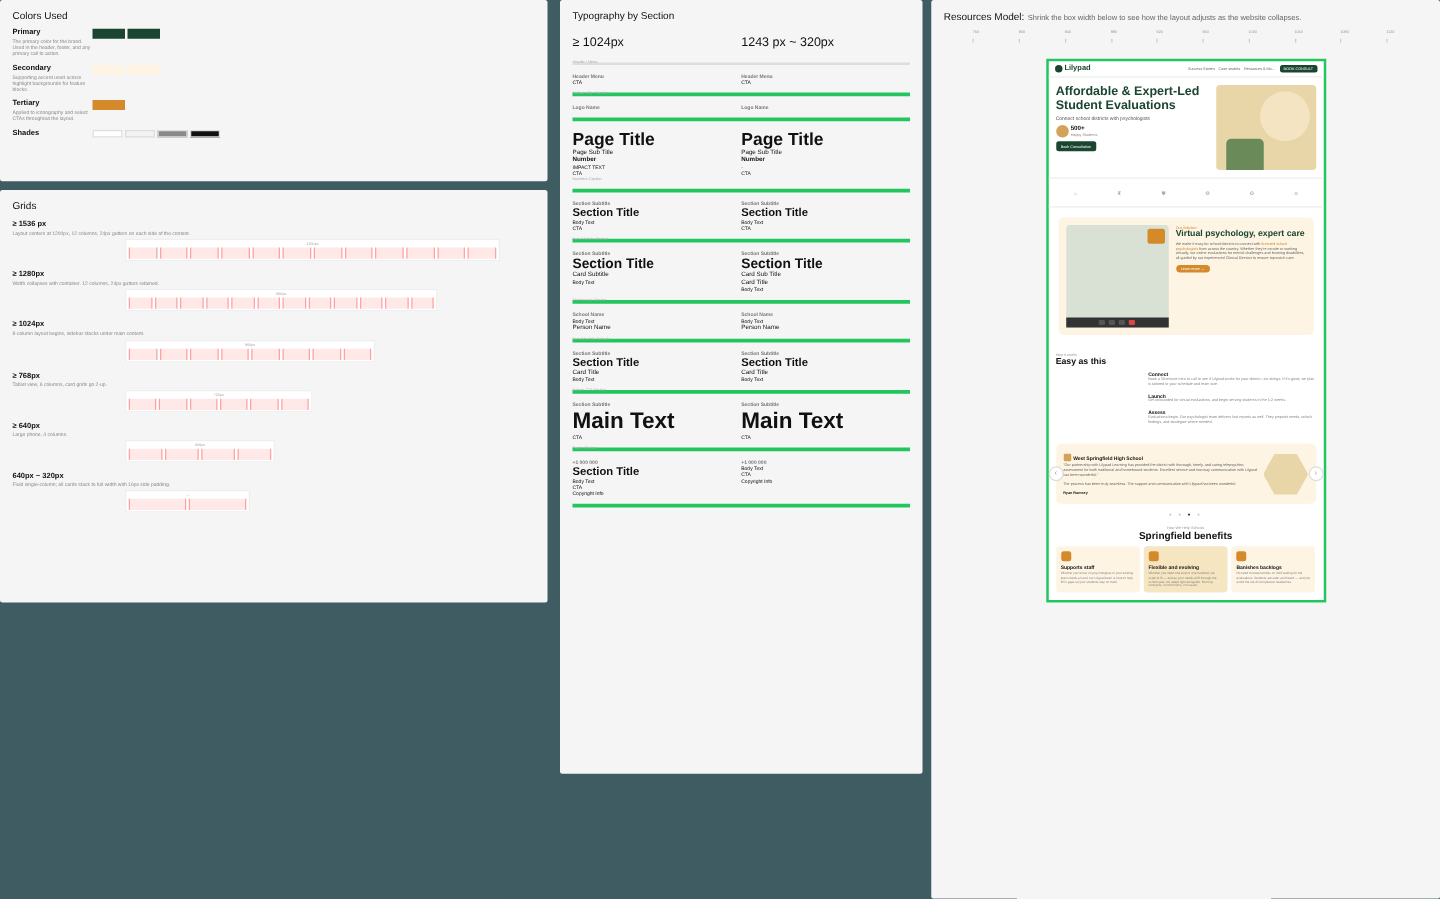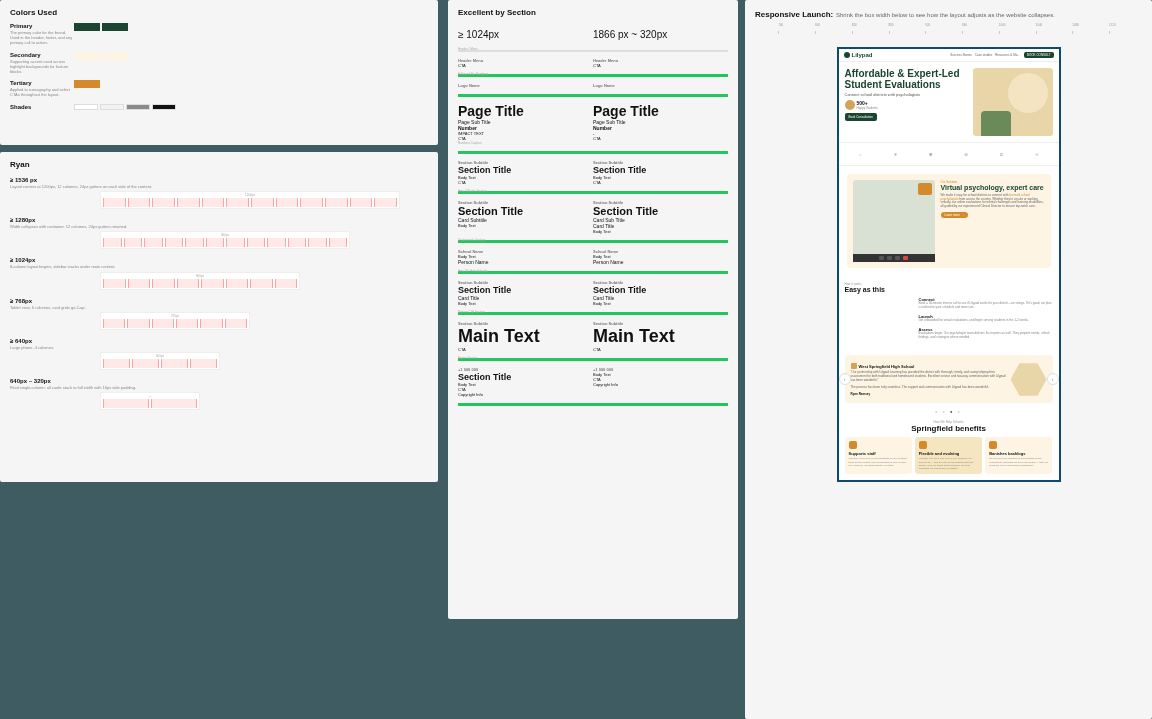--- a/index.html
+++ b/index.html
@@ -2,21 +2,21 @@
 <html><head>
 <meta charset="utf-8">
 <style>
 *{box-sizing:border-box;margin:0;padding:0}
 body{background:#3e5c62;font-family:-apple-system,BlinkMacSystemFont,'Segoe UI',Arial,sans-serif;font-size:10px;color:#111;width:1152px;height:719px;overflow:hidden;position:relative}
 .panel{background:#f5f5f5;position:absolute;border-radius:2px}
 .p-colors{left:0;top:0;width:438px;height:145px;padding:8px 10px}
 .p-grids{left:0;top:152px;width:438px;height:330px;padding:8px 10px}
 .p-typo{left:448px;top:0;width:290px;height:619px;padding:8px 10px}
 .p-resp{left:745px;top:0;width:407px;height:719px;padding:8px 10px}
-.sec-title{font-size:8px;font-weight:700;margin-bottom:6px}
+.sec-title{font-size:8px;font-weight:400;margin-bottom:6px}
 .note{font-size:4px;color:#888;line-height:1.3;margin-top:1px}
 
 
 .crow{display:flex;align-items:flex-start;margin-top:6px}
 .clabel{width:64px}
 .clabel .nm{font-size:6px;font-weight:600}
 .sw{width:26px;height:8px;margin-right:2px}
 .sw2{width:24px;height:6px;border:1px solid #ddd;margin-right:2px}
 
 
@@ -37,21 +37,21 @@
 .sec-t{font-size:9px;font-weight:700}
 .sec-t2{font-size:11px;font-weight:700}
 .main-t{font-size:18px;font-weight:800}
 .sm{font-size:5px}
 .sm2{font-size:4px}
 
 
 .ruler{height:12px;position:relative;margin:4px 0 6px;font-size:3px;color:#999}
 .ruler span{position:absolute;top:0}
 .rtick{position:absolute;top:8px;width:1px;height:3px;background:#ccc}
-.preview{margin:12px auto;width:224px;border:2px solid #0c4a6e;background:#fff;font-size:4px}
+.preview{margin:12px auto;width:224px;border:2px solid #22c55e;background:#fff;font-size:4px}
 .navbar{display:flex;align-items:center;padding:3px 5px;border-bottom:1px solid #eee;gap:4px}
 .logo{font-size:6px;font-weight:700;color:#1a4530;display:flex;align-items:center;gap:2px}
 .logo-ico{width:6px;height:6px;background:#1a4530;border-radius:50%}
 .nav-links{margin-left:auto;display:flex;gap:3px;font-size:3px;color:#666}
 .btn-dark{background:#1a4530;color:#fff;padding:1px 3px;border-radius:2px;font-size:3px}
 .hero{padding:6px;display:flex;gap:4px;position:relative;height:80px}
 .hero-txt{flex:1}
 .hero-h{font-size:10px;font-weight:700;color:#1a4530;line-height:1.1}
 .hero-sub{font-size:4px;color:#555;margin-top:2px}
 .stat{display:flex;align-items:center;gap:2px;margin-top:3px}
@@ -145,21 +145,21 @@
           <div class="sw2" style="background: rgb(255, 255, 255);"></div>
           <div class="sw2" style="background: rgb(242, 242, 242);"></div>
           <div class="sw2" style="background: rgb(138, 138, 138);"></div>
           <div class="sw2" style="background: rgb(17, 17, 17);"></div>
         </div>
       </div>
     </div>
 </div>
 
 <div class="panel p-grids">
-  <div class="sec-title">Ryan</div>
+  <div class="sec-title">Grids</div>
   <div id="grid-rows">
       <div class="grow">
         <div class="gname">≥ 1536 px</div>
         <div class="note">Layout centers at 1200px, 12 columns, 24px gutters on each side of the content.</div>
         <div class="gbar" style="width: 300px; margin-left: 90px;">
           <div class="glbl">1200px</div>
           <div class="gcols">
             <div class="gcol"></div>
             <div class="gcol"></div>
             <div class="gcol"></div>
@@ -249,27 +249,27 @@
           <div class="gcols">
             <div class="gcol"></div>
             <div class="gcol"></div>
           </div>
         </div>
       </div>
     </div>
 </div>
 
 <div class="panel p-typo">
-  <div class="sec-title">Excellent by Section</div>
+  <div class="sec-title">Typography by Section</div>
   <div class="trow" style="border-bottom:2px solid #ddd">
     <div class="tcol">
         <div class="bphead">≥ 1024px</div>
       </div>
     <div class="tcol">
-        <div class="bphead">1866 px ~ 320px</div>
+        <div class="bphead">1243 px ~ 320px</div>
       </div>
   </div>
   <div id="typo-rows">
       <div class="tlbl2" style="position: absolute; margin-top: -5px;">Header / Menu</div>
       <div class="trow">
         <div class="tcol">
           <div class="tlbl">Header Menu</div>
           <div class="sm2">CTA</div>
         </div>
         <div class="tcol">
@@ -390,21 +390,21 @@
           <div class="sm2">Body Text</div>
           <div class="sm2">CTA</div>
           <div class="sm2">Copyright Info</div>
         </div>
       </div>
     </div>
 </div>
 
 <div class="panel p-resp">
   <div>
-    <b class="sec-title" style="display:inline">Responsive Launch:</b>
+    <b class="sec-title" style="display:inline">Resources Model:</b>
     <span style="font-size:6px;color:#666">Shrink the box width below to see how the layout adjusts as the website collapses.</span>
   </div>
   <div class="ruler" id="ruler">
       <span style="left: 6%;">760</span>
       <div class="rtick" style="left: 6%;"></div>
       <span style="left: 15.5%;">800</span>
       <div class="rtick" style="left: 15.5%;"></div>
       <span style="left: 25%;">840</span>
       <div class="rtick" style="left: 25%;"></div>
       <span style="left: 34.5%;">880</span>

